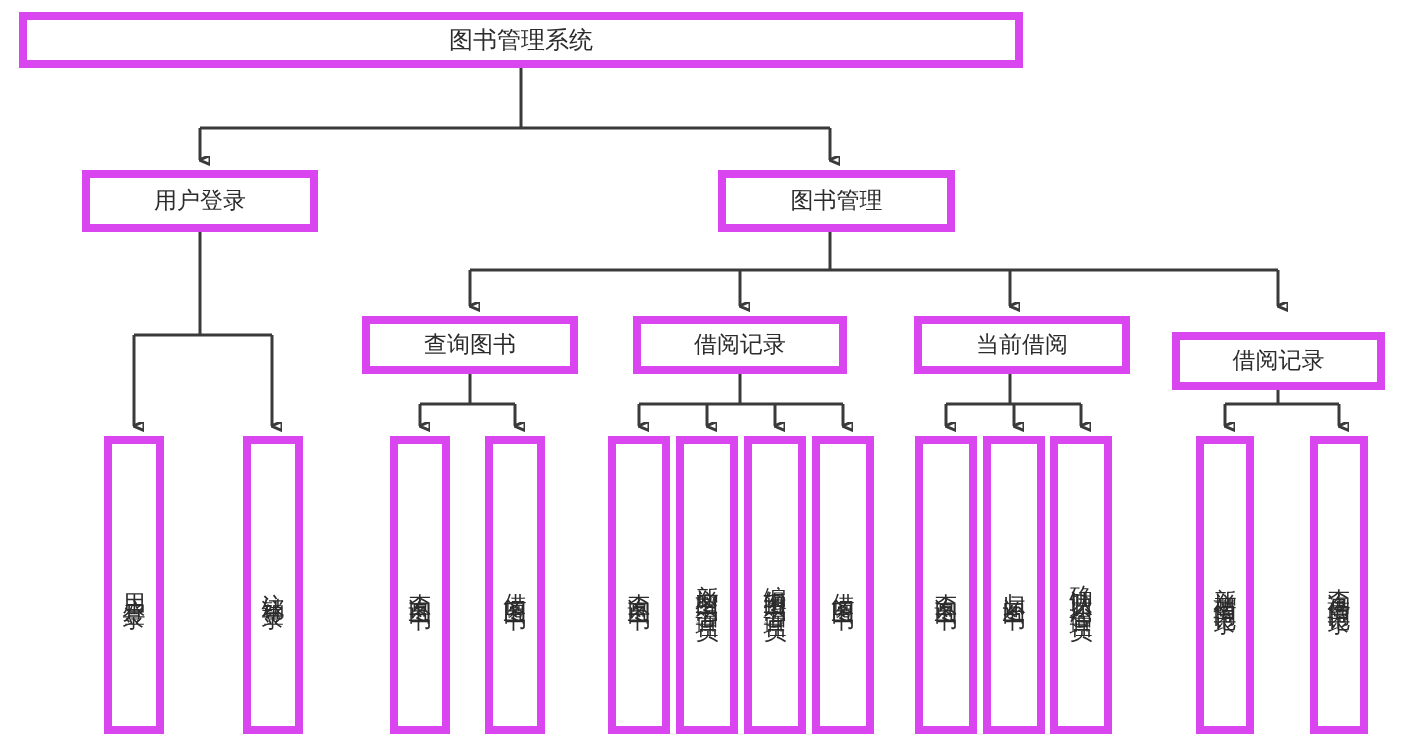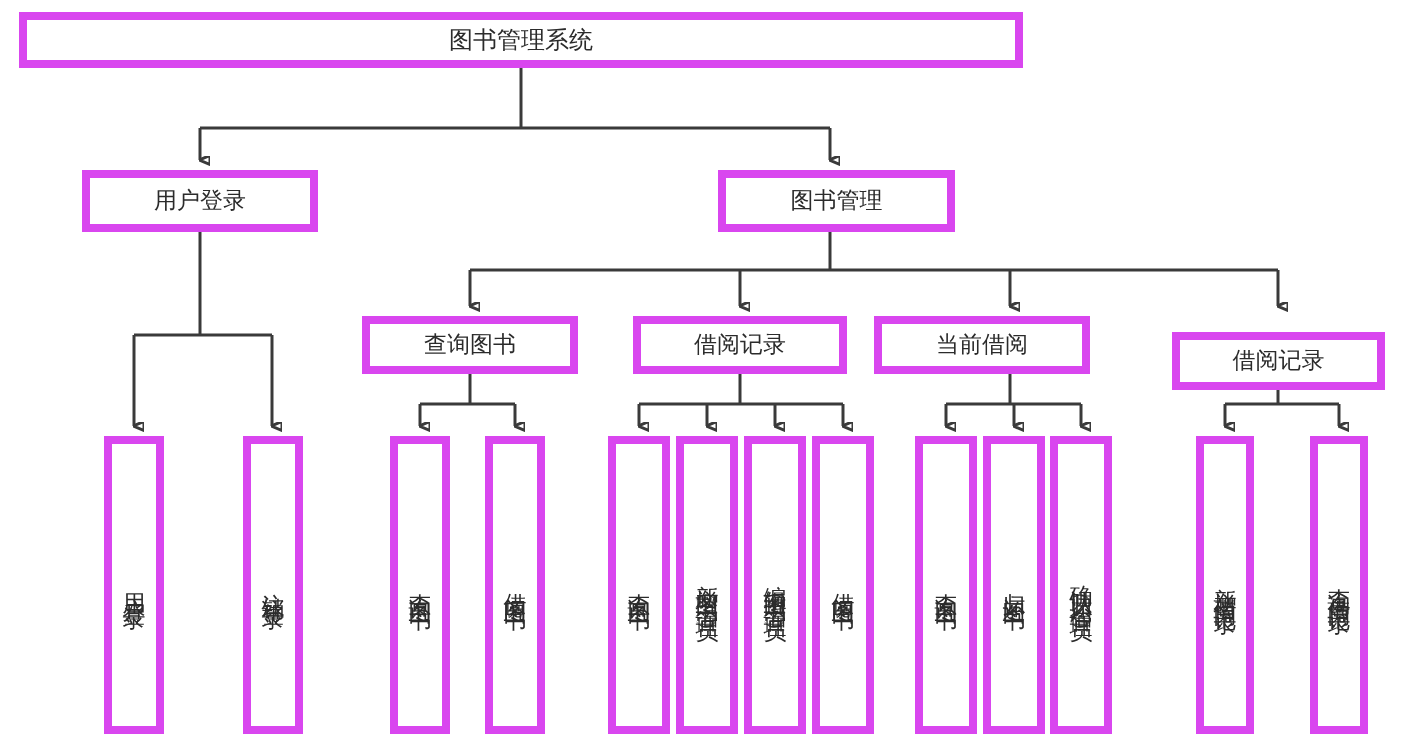--- a/index.html
+++ b/index.html
@@ -174,21 +174,21 @@
   </div>
 
   <div class="node horizontal" style="left:362px; top:316px; width:216px; height:58px;">
     <span class="node-label">查询图书</span>
   </div>
 
   <div class="node horizontal" style="left:633px; top:316px; width:214px; height:58px;">
     <span class="node-label">借阅记录</span>
   </div>
 
-  <div class="node horizontal" style="left:874px; top:316px; width:216px; height:58px;">
+  <div class="node horizontal" style="left:914px; top:316px; width:216px; height:58px;">
     <span class="node-label">当前借阅</span>
   </div>
 
   <div class="node horizontal" style="left:1172px; top:332px; width:213px; height:58px;">
     <span class="node-label">借阅记录</span>
   </div>
 
   <div class="node vertical" style="left:104px; top:436px; width:60px; height:298px;">
     <span class="node-label">用户登录</span>
   </div>

